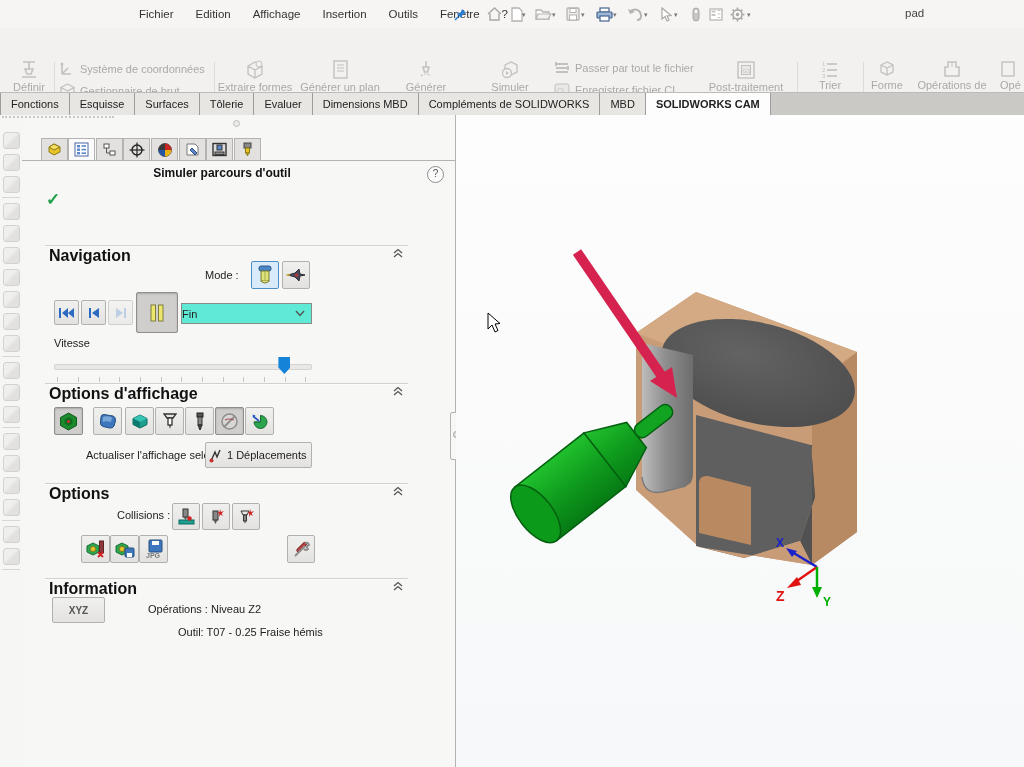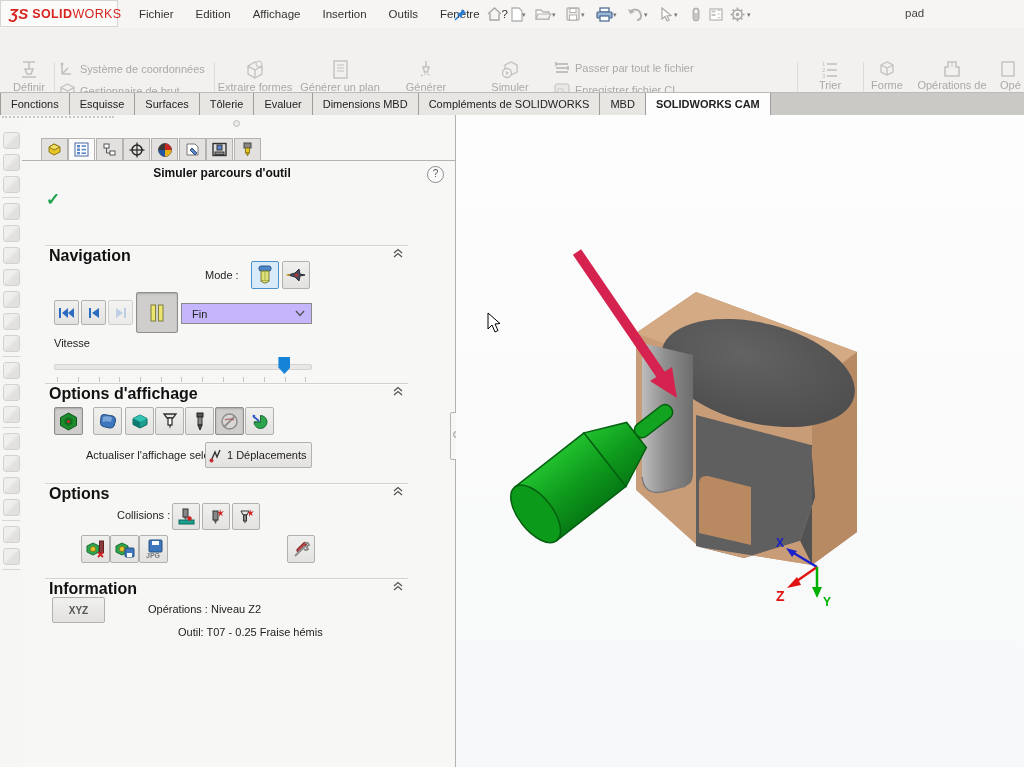--- a/index.html
+++ b/index.html
@@ -39,45 +39,40 @@
   .help{position:absolute;top:166px;left:427px;width:15px;height:15px;border:1px solid #8c8c8c;border-radius:50%;color:#555;font-size:10px;text-align:center;line-height:14px;background:#fbfbfb;}
   .okcheck{position:absolute;top:189px;left:46px;color:#1fa04b;font-size:17px;font-weight:bold;}
   .sect-sep{position:absolute;left:45px;width:363px;height:1px;background:#d2d1cf;box-shadow:0 1px 0 #fcfcfc;}
   .sect-h{position:absolute;left:49px;font-size:16px;font-weight:bold;color:#111;}
   .chevup{position:absolute;left:392px;width:12px;height:11px;}
   .plabel{position:absolute;font-size:11px;color:#222;white-space:nowrap;}
   .pbtn{position:absolute;background:linear-gradient(#f0f0ef,#e3e2e0);border:1px solid #b2b1af;border-radius:2px;box-sizing:border-box;display:flex;align-items:center;justify-content:center;}
   .pbtn.pressed{background:#cfcecd;border-color:#8f8e8c;box-shadow:inset 0 1px 2px rgba(0,0,0,.18);}
   .pbtn.bluesel{background:#d9eafa;border-color:#4d90c8;}
   .pbtn.disabled{opacity:.55;}
-  .combo{position:absolute;background:#c4b5fd;border:1px solid #8a8a88;box-sizing:border-box;font-size:11px;color:#222;display:flex;align-items:center;padding-left:10px;}
+  .combo{position:absolute;background:#5eead4;border:1px solid #8a8a88;box-sizing:border-box;font-size:11px;color:#222;display:flex;align-items:center;padding-left:0;}
   .combo .cv{flex:1;}
   .slider-track{position:absolute;height:4px;background:#e9e8e7;border:1px solid #d4d3d1;border-radius:2px;}
   .slider-thumb{position:absolute;width:12px;height:17px;background:#1483d8;clip-path:polygon(0 0,100% 0,100% 62%,50% 100%,0 62%);}
   .tick{position:absolute;width:1px;height:5px;background:#c6c5c3;}
   .info-txt{position:absolute;font-size:11px;color:#222;white-space:nowrap;}
   
   .split{position:absolute;top:115px;left:455px;width:1px;height:652px;background:#b5b4b2;}
   .split-bump{position:absolute;top:412px;left:450px;width:11px;height:46px;background:#f7f7f6;border:1px solid #b5b4b2;border-radius:2px;}
   .split-dot{position:absolute;top:431px;left:453px;width:5px;height:5px;border:1px solid #9e9d9b;border-radius:50%;background:#e6e5e3;}
   .vp{position:absolute;top:115px;left:456px;width:568px;height:652px;background:linear-gradient(#fdfdfd,#f7f8f9);}
   .handle-dot{position:absolute;top:120px;left:233px;width:5px;height:5px;border:1px solid #bdbcba;border-radius:50%;background:#ecebe9;}
   .drag-dots{position:absolute;top:116px;left:2px;width:112px;height:3px;border-top:2px dotted #c9c8c6;}
 </style>
 </head>
 <body>
 
 <div id="app">
 
   <div class="titlebar">
-    <div class="logo">
-      <span class="mark">ƷS</span>
-      <span class="b">SOLID</span>
-        <span class="l">WORKS</span>
-    </div>
     <div class="menu" style="left:128px;">
       <span>Fichier</span>
       <span>Edition</span>
       <span>Affichage</span>
       <span>Insertion</span>
       <span>Outils</span>
       <span>Fenêtre</span>
       <span>?</span>
     </div>
     <div class="qbtn" style="left:450px;">
@@ -236,20 +231,28 @@
           <path d="M2 1 L2 5 M14 5 L14 9" stroke="#9b9a98" stroke-width="2"></path>
         </svg>
       <span>Passer par tout le fichier</span>
     </div>
     <div class="rrow" style="left:554px;top:55px;">
       <svg class="ric" width="16" height="14" viewBox="0 0 16 14">
           <rect x="1" y="1" width="14" height="12" rx="2" fill="#e3e2e0" stroke="#9b9a98"></rect>
           <text x="3" y="10" font-size="7" fill="#9b9a98" font-family="Liberation Sans,sans-serif">CL</text>
         </svg>
       <span>Enregistrer fichier CL</span>
+    </div>
+    <div class="rbb" style="left:700px;width:92px;">
+      <svg class="ric" width="22" height="22" viewBox="0 0 22 22">
+          <rect x="3" y="3" width="16" height="16" fill="none" stroke="#9b9a98" stroke-width="1.4"></rect>
+          <rect x="6.5" y="6.5" width="9" height="9" fill="#e3e2e0" stroke="#9b9a98"></rect>
+          <text x="7.5" y="13.5" font-size="6" fill="#9b9a98" font-family="Liberation Sans,sans-serif">G1</text>
+        </svg>
+      <span>Post-traitement</span>
     </div>
     <div class="rsep" style="left:797px;"></div>
     <div class="rbb" style="left:800px;width:60px;">
       <svg class="ric" width="18" height="20" viewBox="0 0 18 20">
           <text x="1" y="7" font-size="6" fill="#9b9a98" font-family="Liberation Sans,sans-serif">1</text>
           <text x="1" y="13" font-size="6" fill="#9b9a98" font-family="Liberation Sans,sans-serif">2</text>
           <text x="1" y="19" font-size="6" fill="#9b9a98" font-family="Liberation Sans,sans-serif">3</text>
           <g stroke="#9b9a98" stroke-width="1.6">
             <line x1="6" y1="5" x2="16" y2="5"></line>
             <line x1="6" y1="11" x2="16" y2="11"></line>

